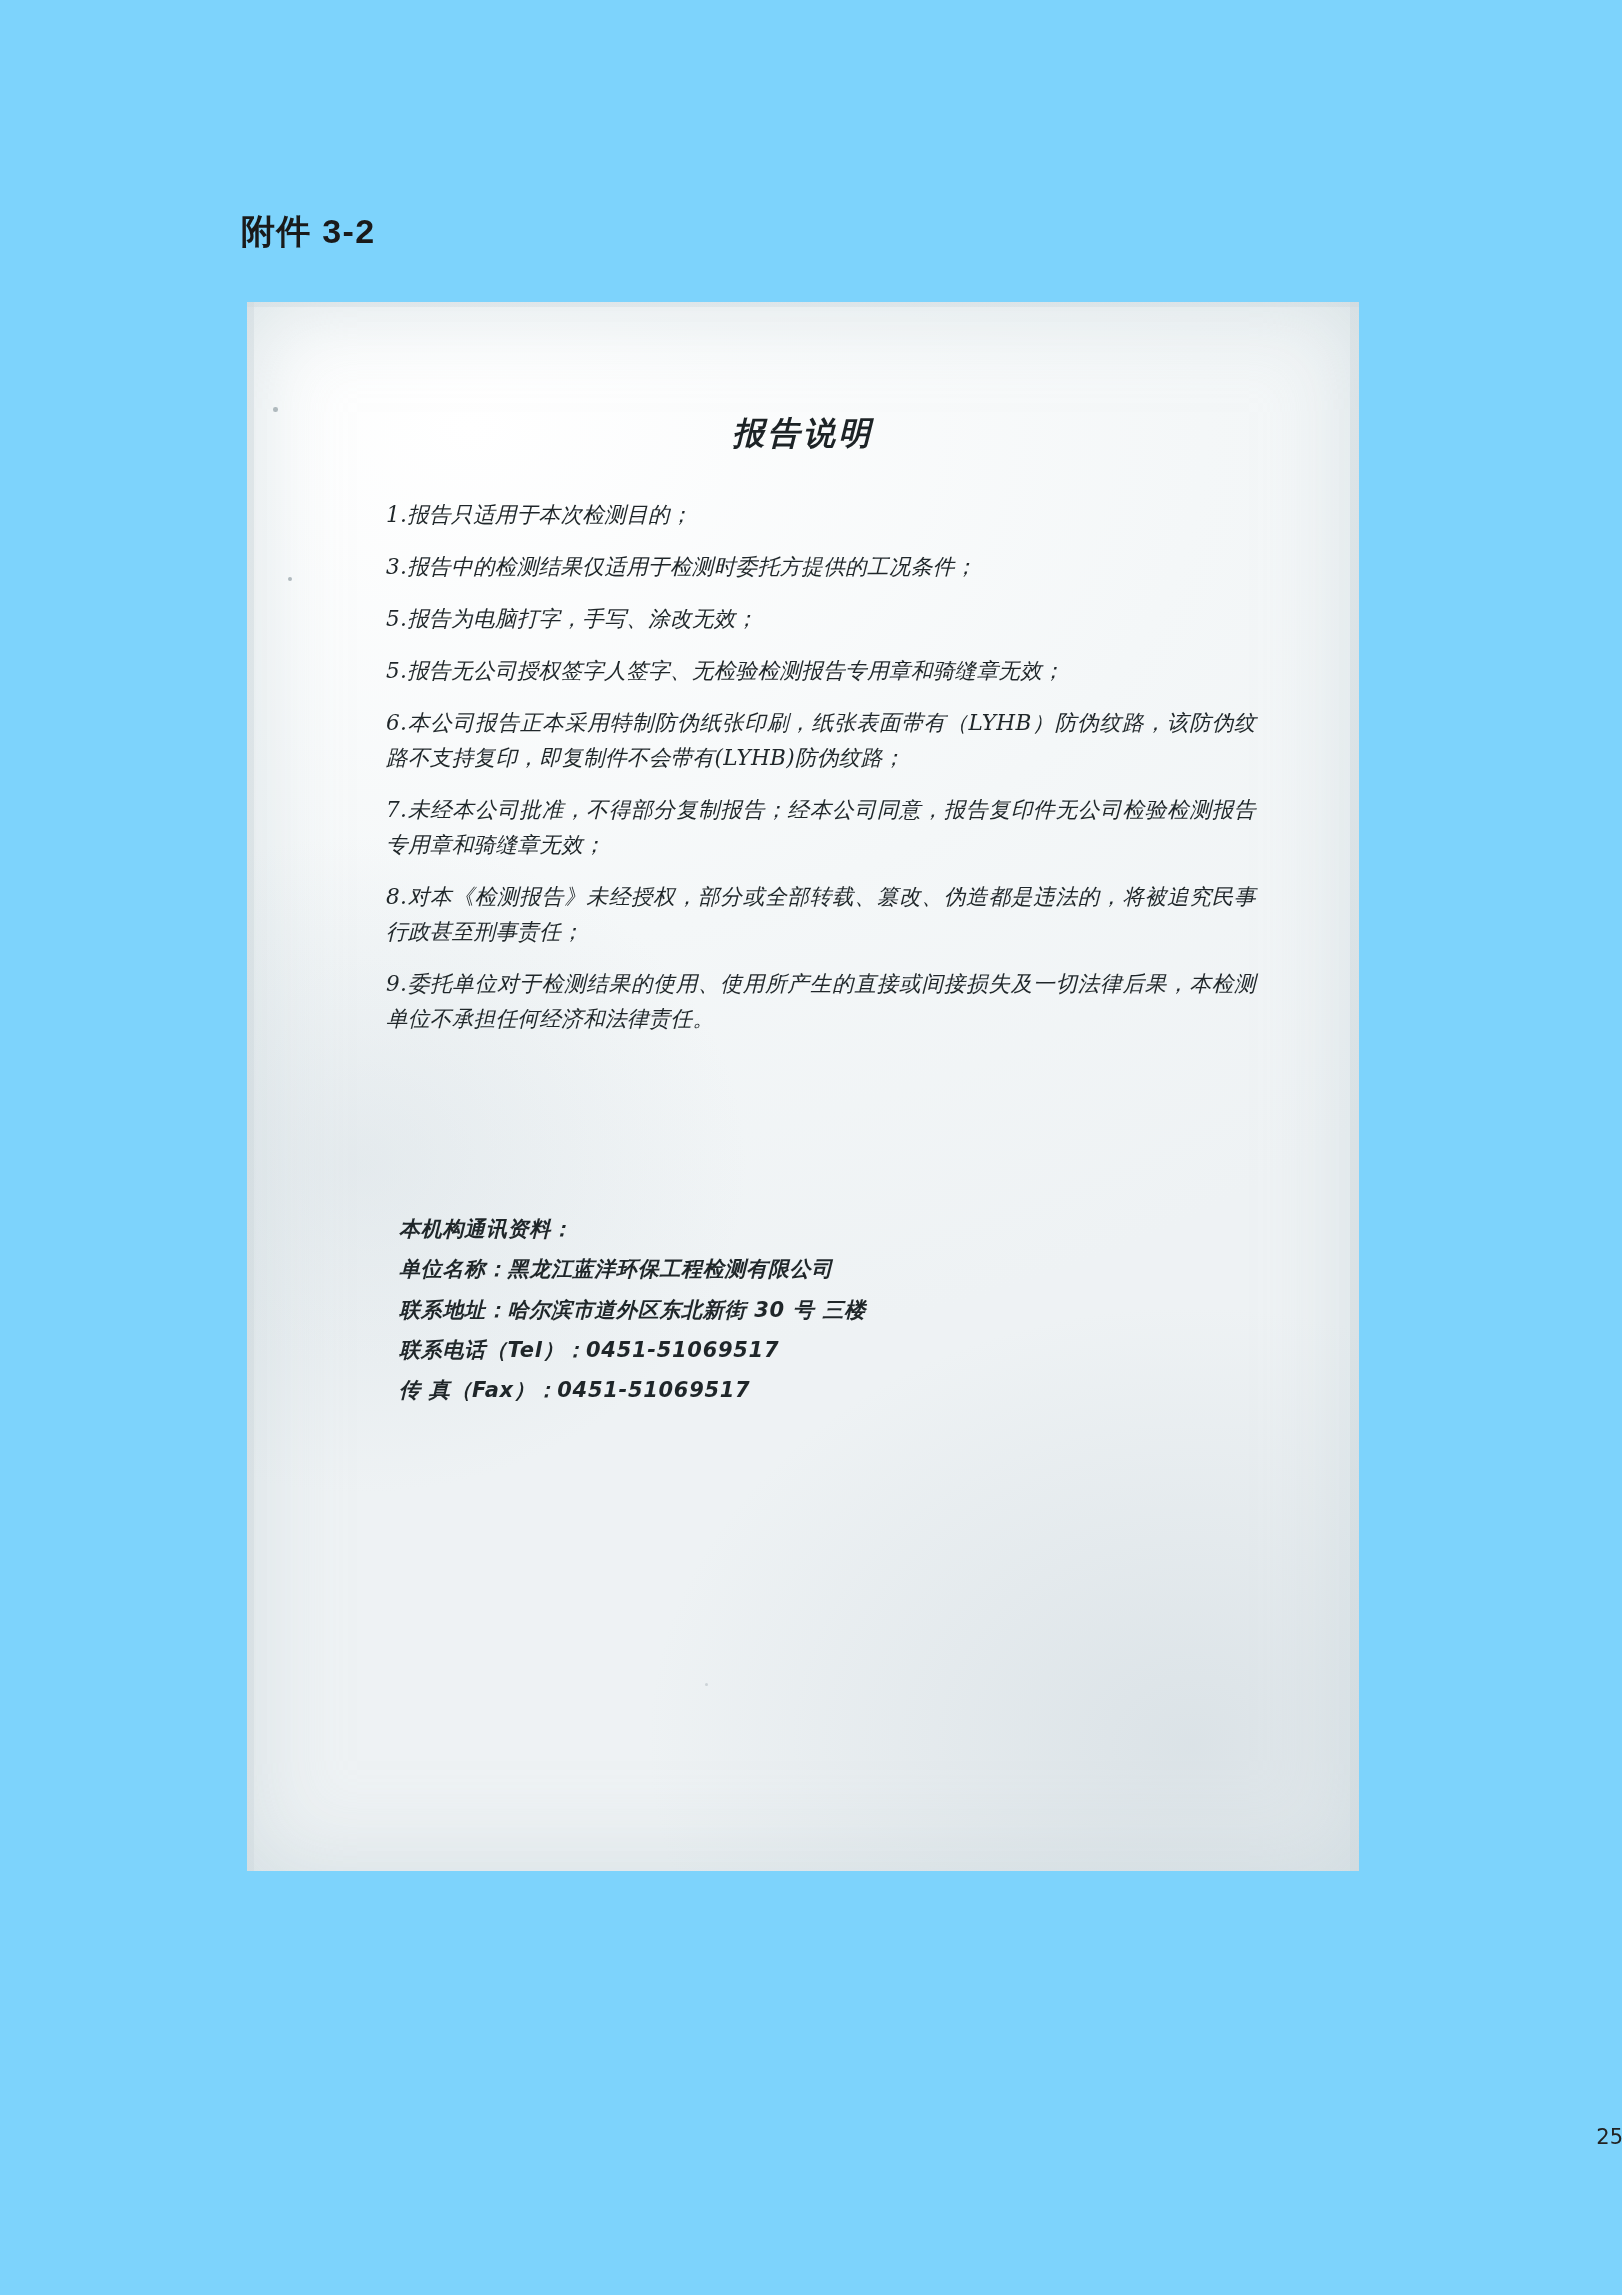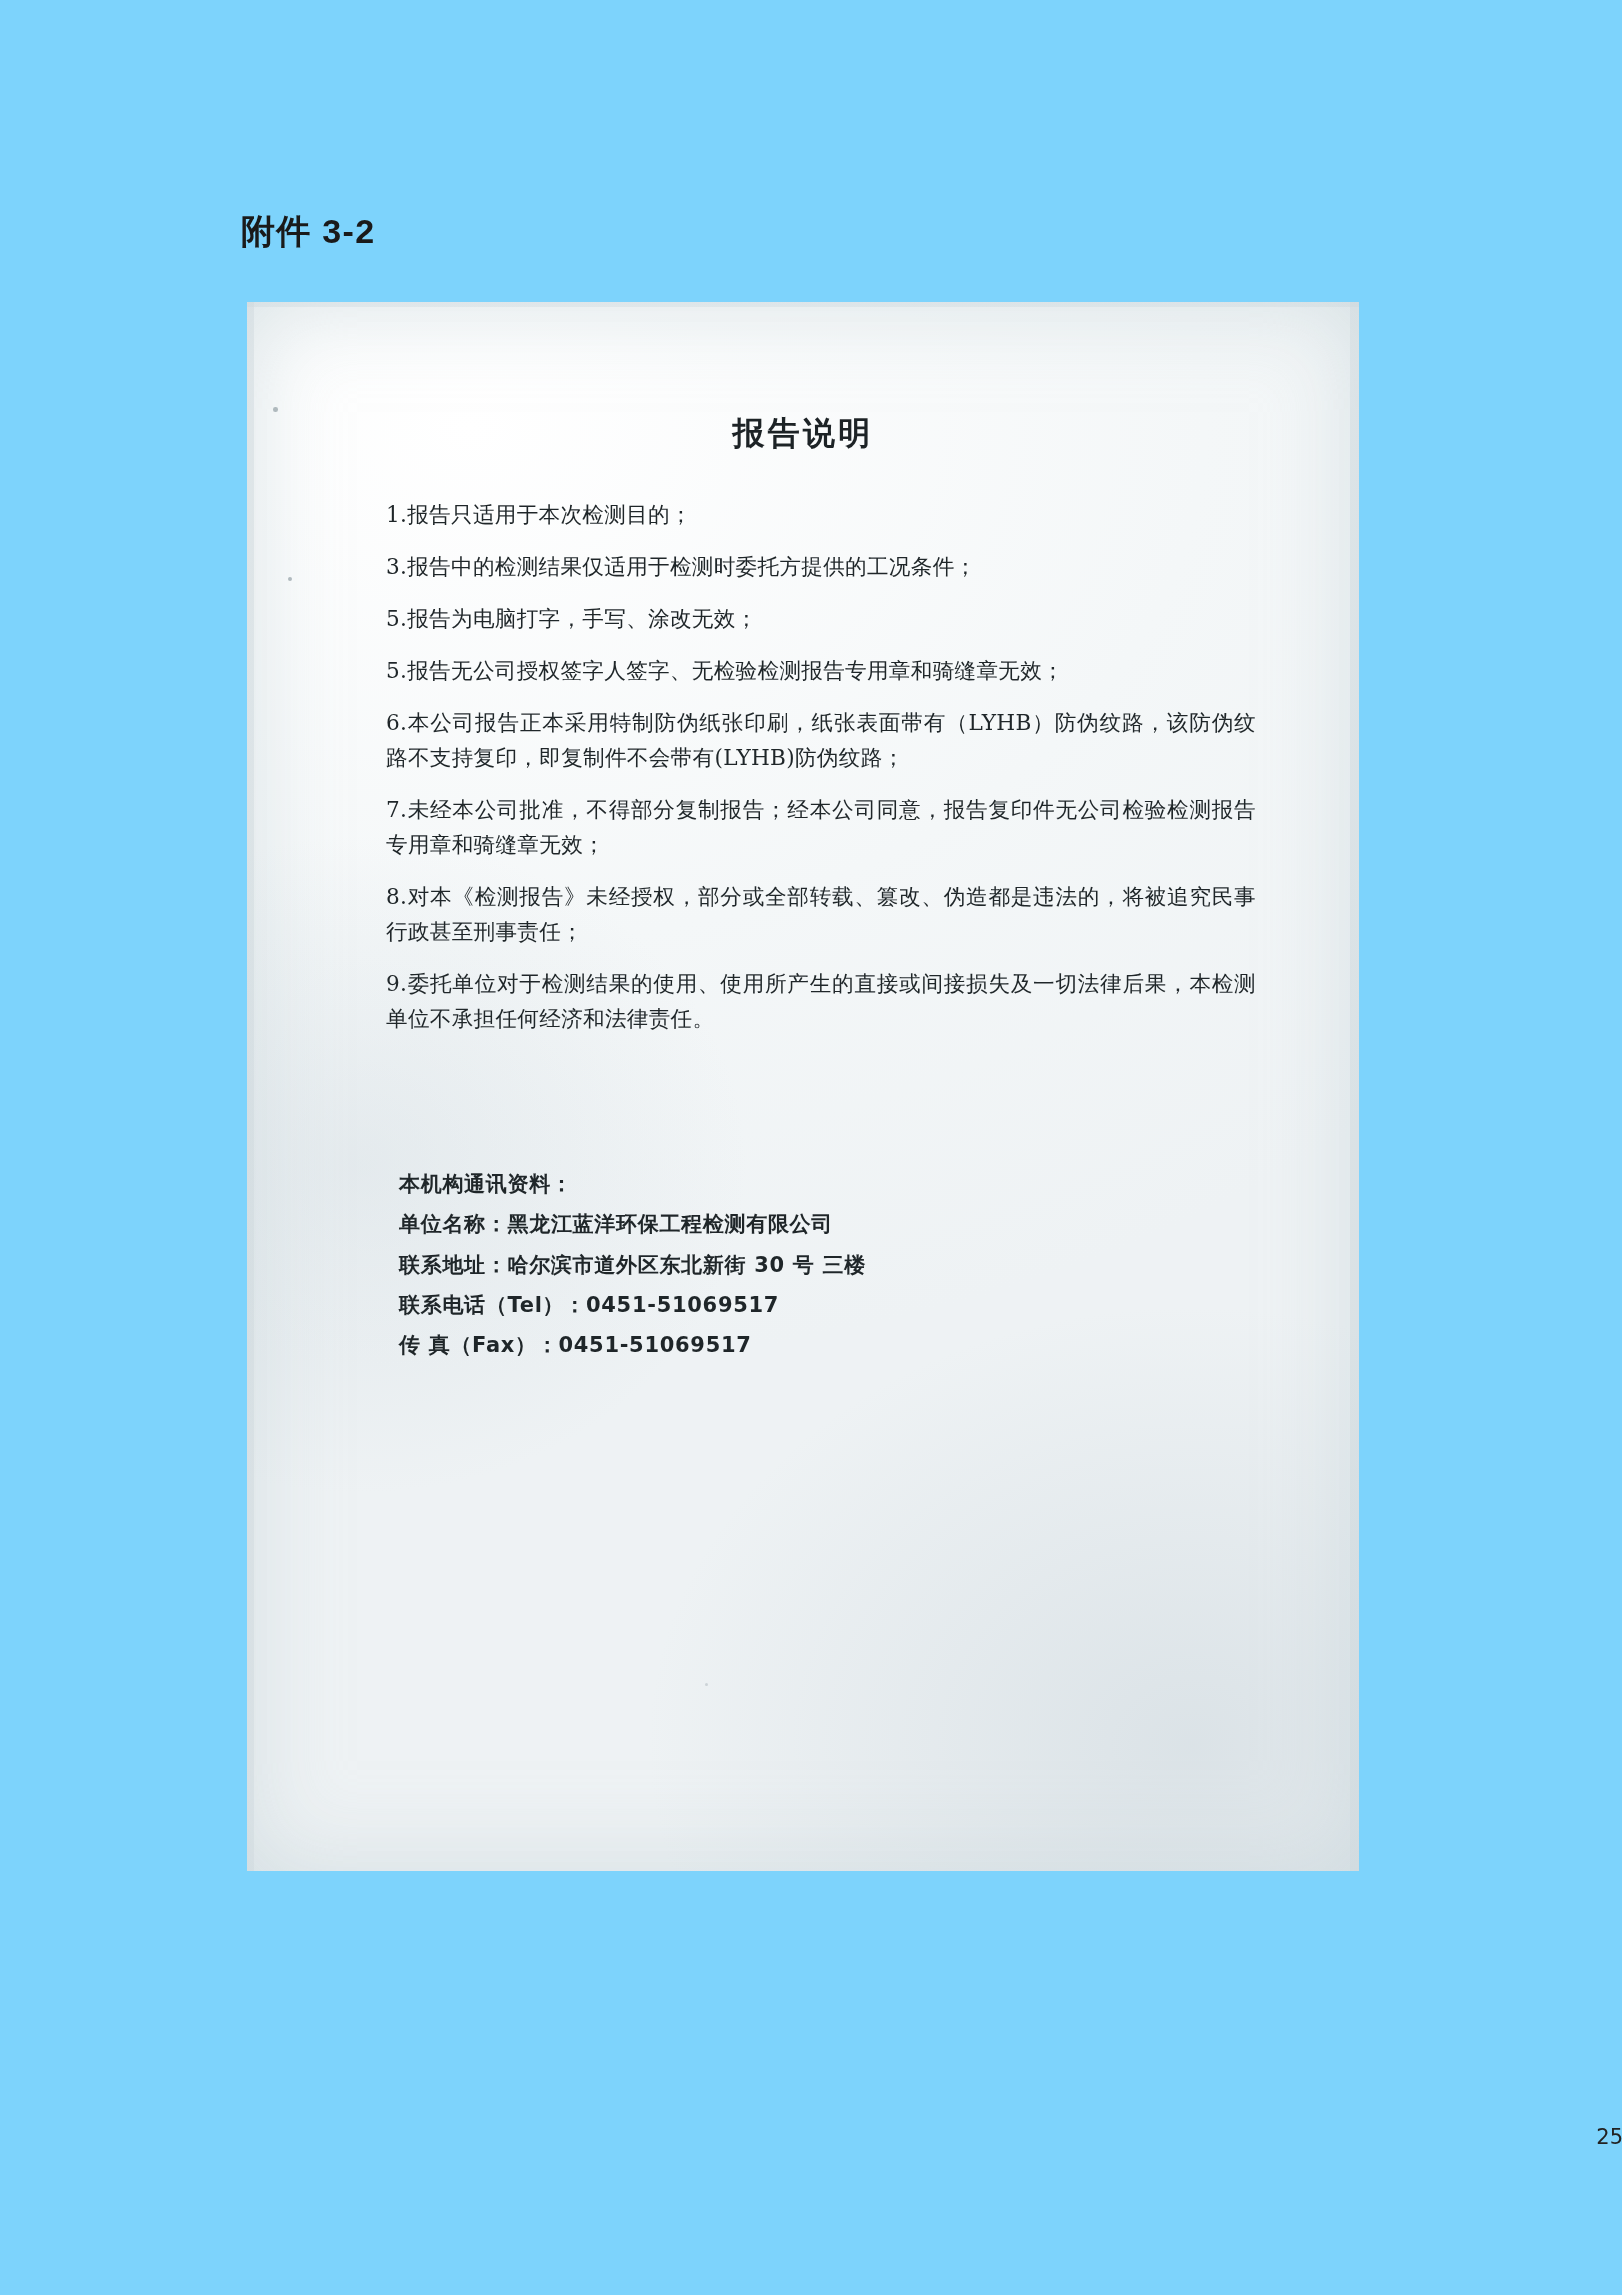--- a/index.html
+++ b/index.html
@@ -37,20 +37,21 @@
   .scan-sheet {
     position: absolute;
     left: 247px;
     top: 302px;
     width: 1112px;
     height: 1569px;
     background:
       radial-gradient(ellipse 120% 60% at 20% 8%, #ffffff 0%, #f4f7f8 55%, #eef2f4 100%),
       linear-gradient(160deg, #fbfdfd 0%, #f0f4f6 45%, #e9eef1 100%);
     box-shadow: inset 0 0 92px rgba(190, 205, 212, .55);
+    font-style: italic;
   }
   .scan-sheet::after {
     content: "";
     position: absolute;
     inset: 0;
     background:
       linear-gradient(90deg, rgba(205,215,220,.45) 0 6.5px, rgba(255,255,255,0) 6.5px 100%),
       linear-gradient(270deg, rgba(205,215,220,.40) 0 9.2px, rgba(255,255,255,0) 9.2px 100%),
       linear-gradient(180deg, rgba(200,212,218,.35) 0 5.2px, rgba(255,255,255,0) 5.2px 100%),
       radial-gradient(ellipse 70% 40% at 85% 92%, rgba(196,208,215,.45) 0%, rgba(255,255,255,0) 70%),
@@ -88,21 +89,21 @@
     line-height: 1.62;
     color: #1f2629;
     margin-bottom: 17px;
     text-align: justify;
     letter-spacing: 0.3px;
   }
 
   .contact-block {
     position: absolute;
     left: 152px;
-    top: 862px;
+    top: 907px;
     width: 785px;
   }
   .contact-line {
     font-family: "DejaVu Sans", "Liberation Sans", sans-serif;
     font-size: 21px;
     line-height: 1.92;
     color: #1f2629;
     font-weight: 700;
     letter-spacing: 0.7px;
   }

